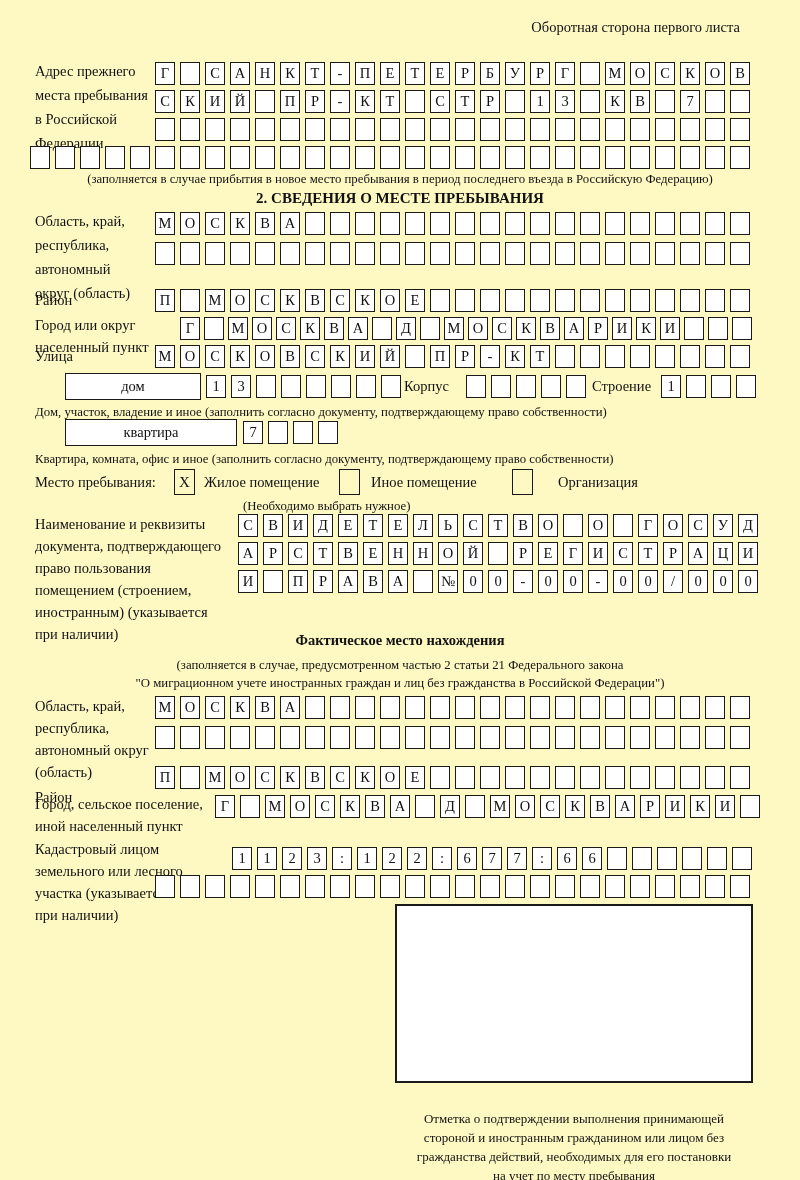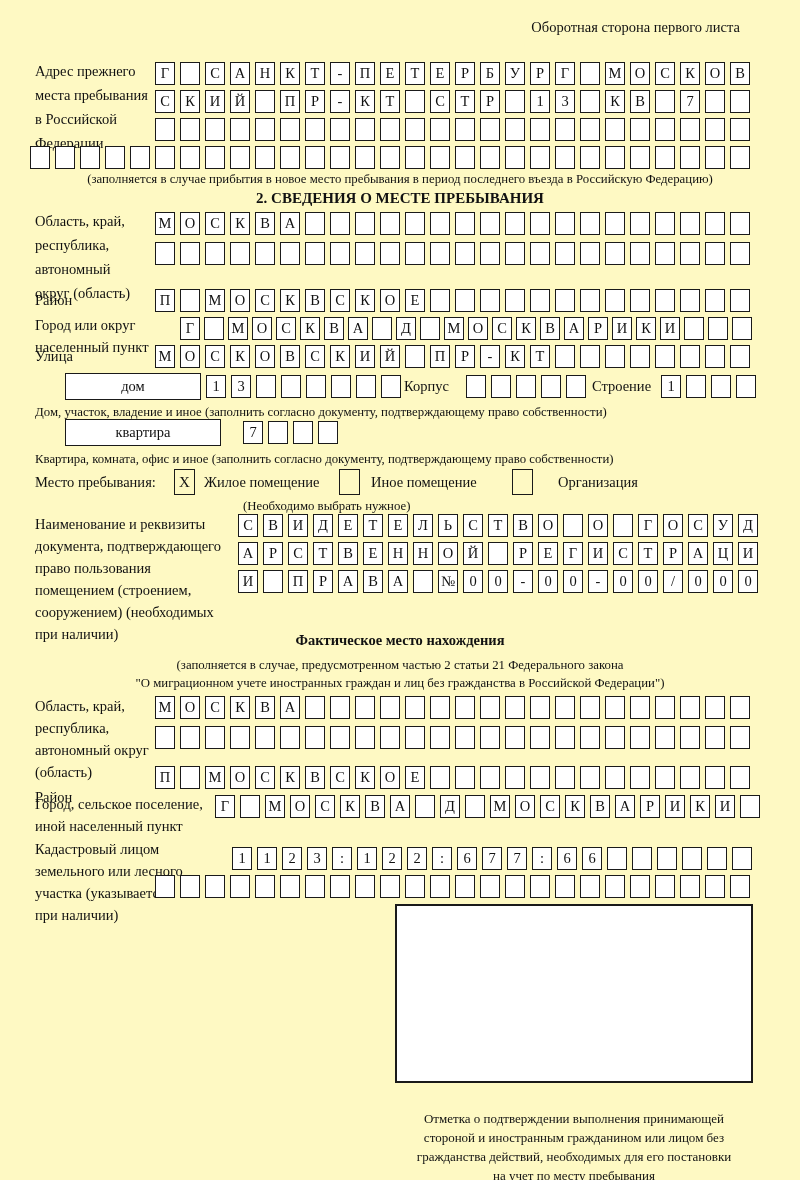--- a/index.html
+++ b/index.html
@@ -310,21 +310,21 @@
     </div>
   <div class="lbl" style="top:379px;left:592px;">Строение</div>
   <div class="cellrow" style="left:661px;top:375px;">
       <span class="cell">1</span>
       <span class="cell"></span>
       <span class="cell"></span>
       <span class="cell"></span>
     </div>
   <div class="note" style="top:406px;left:35px;">Дом, участок, владение и иное (заполнить согласно документу, подтверждающему право собственности)</div>
 
-  <div class="widebox" style="left:65px;top:419px;width:156px;">квартира</div>
+  <div class="widebox" style="left:65px;top:419px;width:172px;">квартира</div>
   <div class="cellrow" style="left:243px;top:421px;">
       <span class="cell">7</span>
       <span class="cell"></span>
       <span class="cell"></span>
       <span class="cell"></span>
     </div>
   <div class="note" style="top:453px;left:35px;">Квартира, комната, офис и иное (заполнить согласно документу, подтверждающему право собственности)</div>
 
   <div class="lbl" style="top:475px;left:35px;">Место пребывания:</div>
   <span class="cb" style="left:174px;top:469px;">X</span>
@@ -332,21 +332,21 @@
   <span class="cb" style="left:339px;top:469px;"></span>
   <div class="lbl" style="top:475px;left:371px;">Иное помещение</div>
   <span class="cb" style="left:512px;top:469px;"></span>
   <div class="lbl" style="top:475px;left:558px;">Организация</div>
   <div class="note" style="top:500px;left:243px;">(Необходимо выбрать нужное)</div>
 
   <div class="lbl" style="top:517px;left:35px;">Наименование и реквизиты</div>
   <div class="lbl" style="top:539px;left:35px;">документа, подтверждающего</div>
   <div class="lbl" style="top:561px;left:35px;">право пользования</div>
   <div class="lbl" style="top:583px;left:35px;">помещением (строением,</div>
-  <div class="lbl" style="top:605px;left:35px;">сооружением) (необходимых</div>
+  <div class="lbl" style="top:605px;left:35px;">иностранным) (указывается</div>
   <div class="lbl" style="top:627px;left:35px;">при наличии)</div>
   <div class="cellrow" style="left:238px;top:514px;">
       <span class="cell">С</span>
       <span class="cell">В</span>
       <span class="cell">И</span>
       <span class="cell">Д</span>
       <span class="cell">Е</span>
       <span class="cell">Т</span>
       <span class="cell">Е</span>
       <span class="cell">Л</span>

